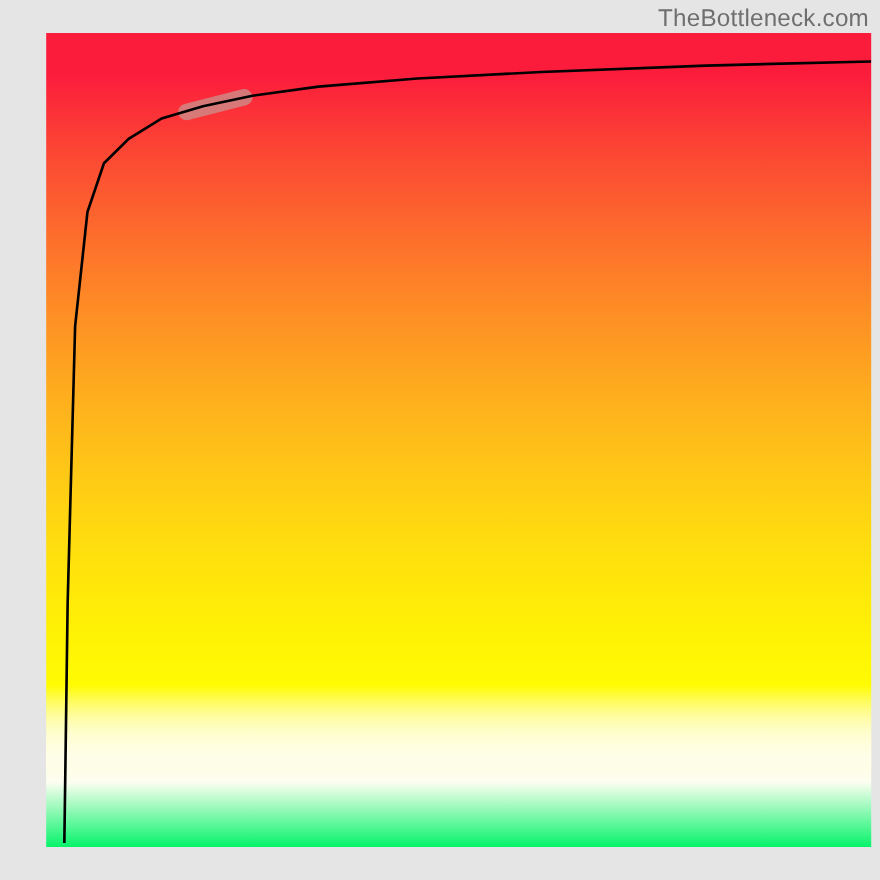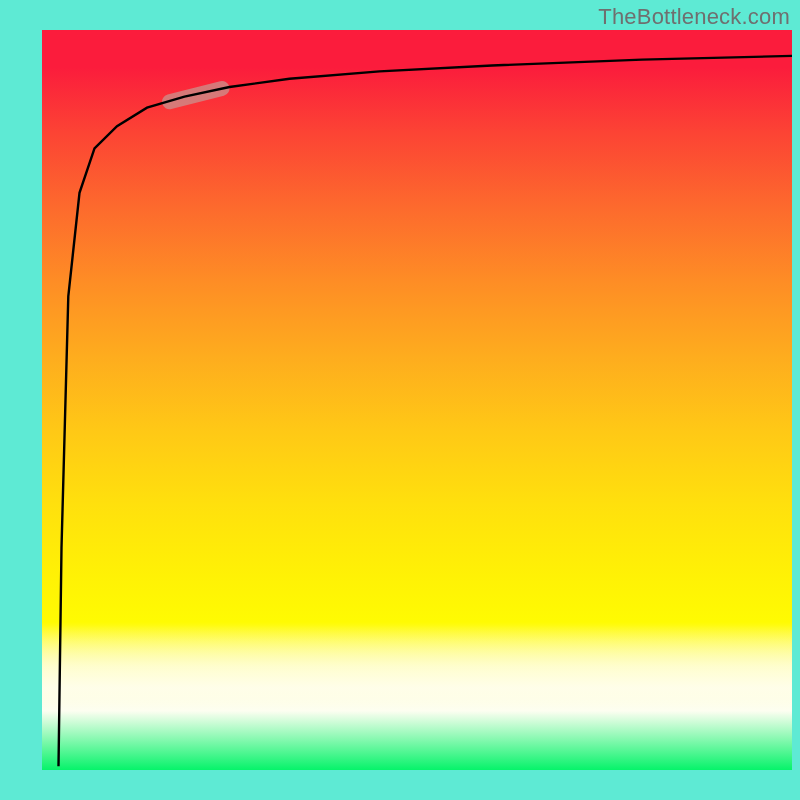--- a/index.html
+++ b/index.html
@@ -8,21 +8,21 @@
     height: 800px;
     background: #000;
     font-family: Arial, Helvetica, sans-serif;
     overflow: hidden;
     position: relative;
   }
   .frame {
     position: absolute;
     width: 800px;
     height: 800px;
-    background: #5eead4;
+    background: #e5e5e5;
   }
   .attribution {
     position: absolute;
     top: 4px;
     right: 10px;
     color: #6f6f6f;
     font-size: 22px;
     font-weight: 400;
     letter-spacing: 0.2px;
     z-index: 10;

